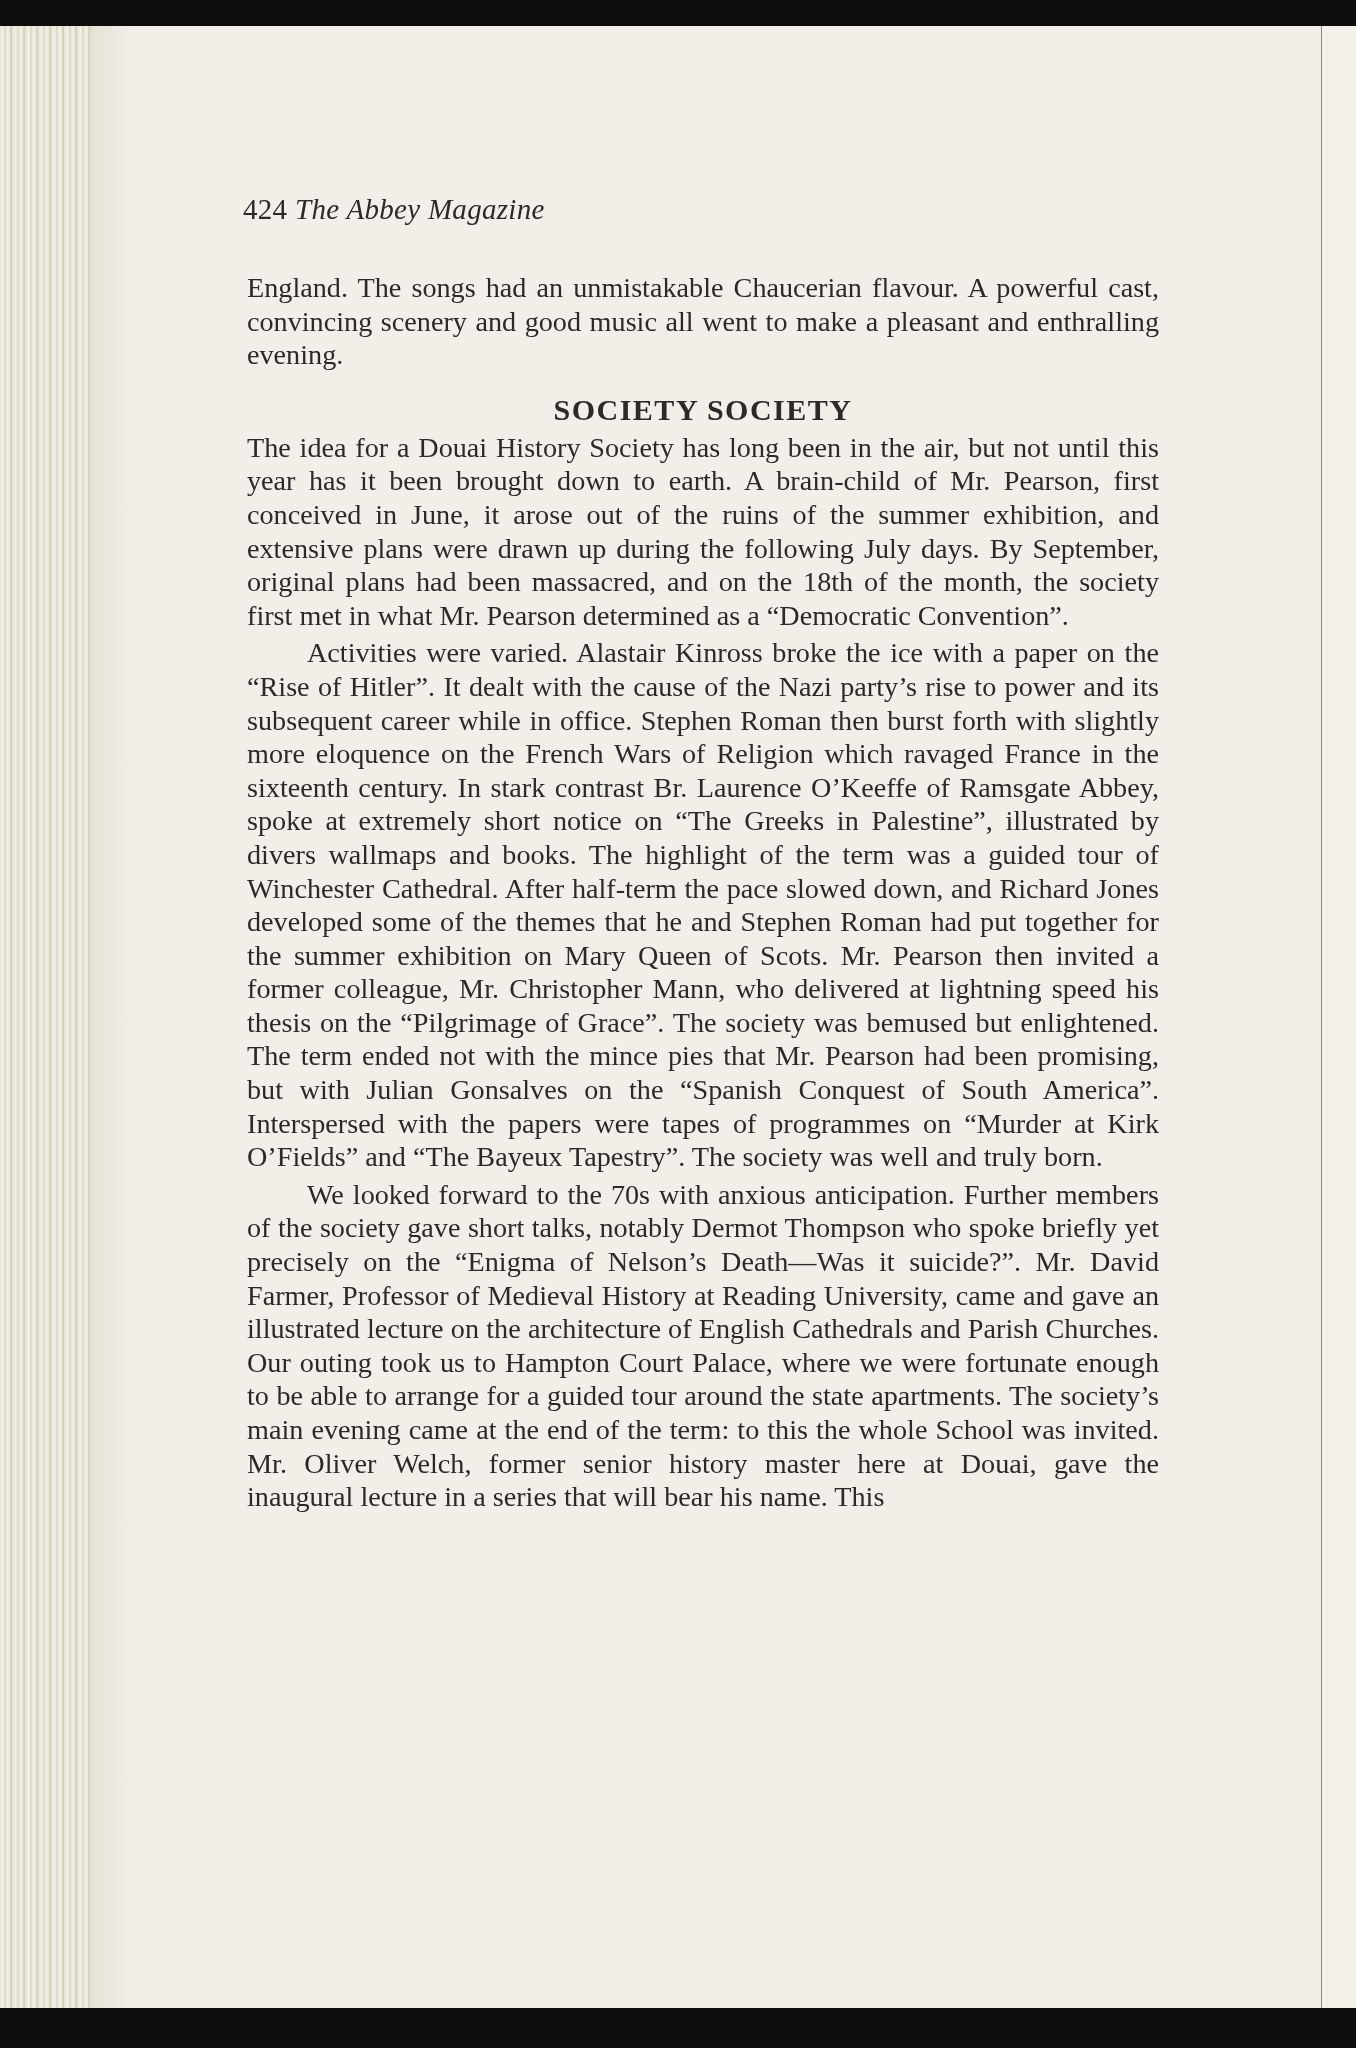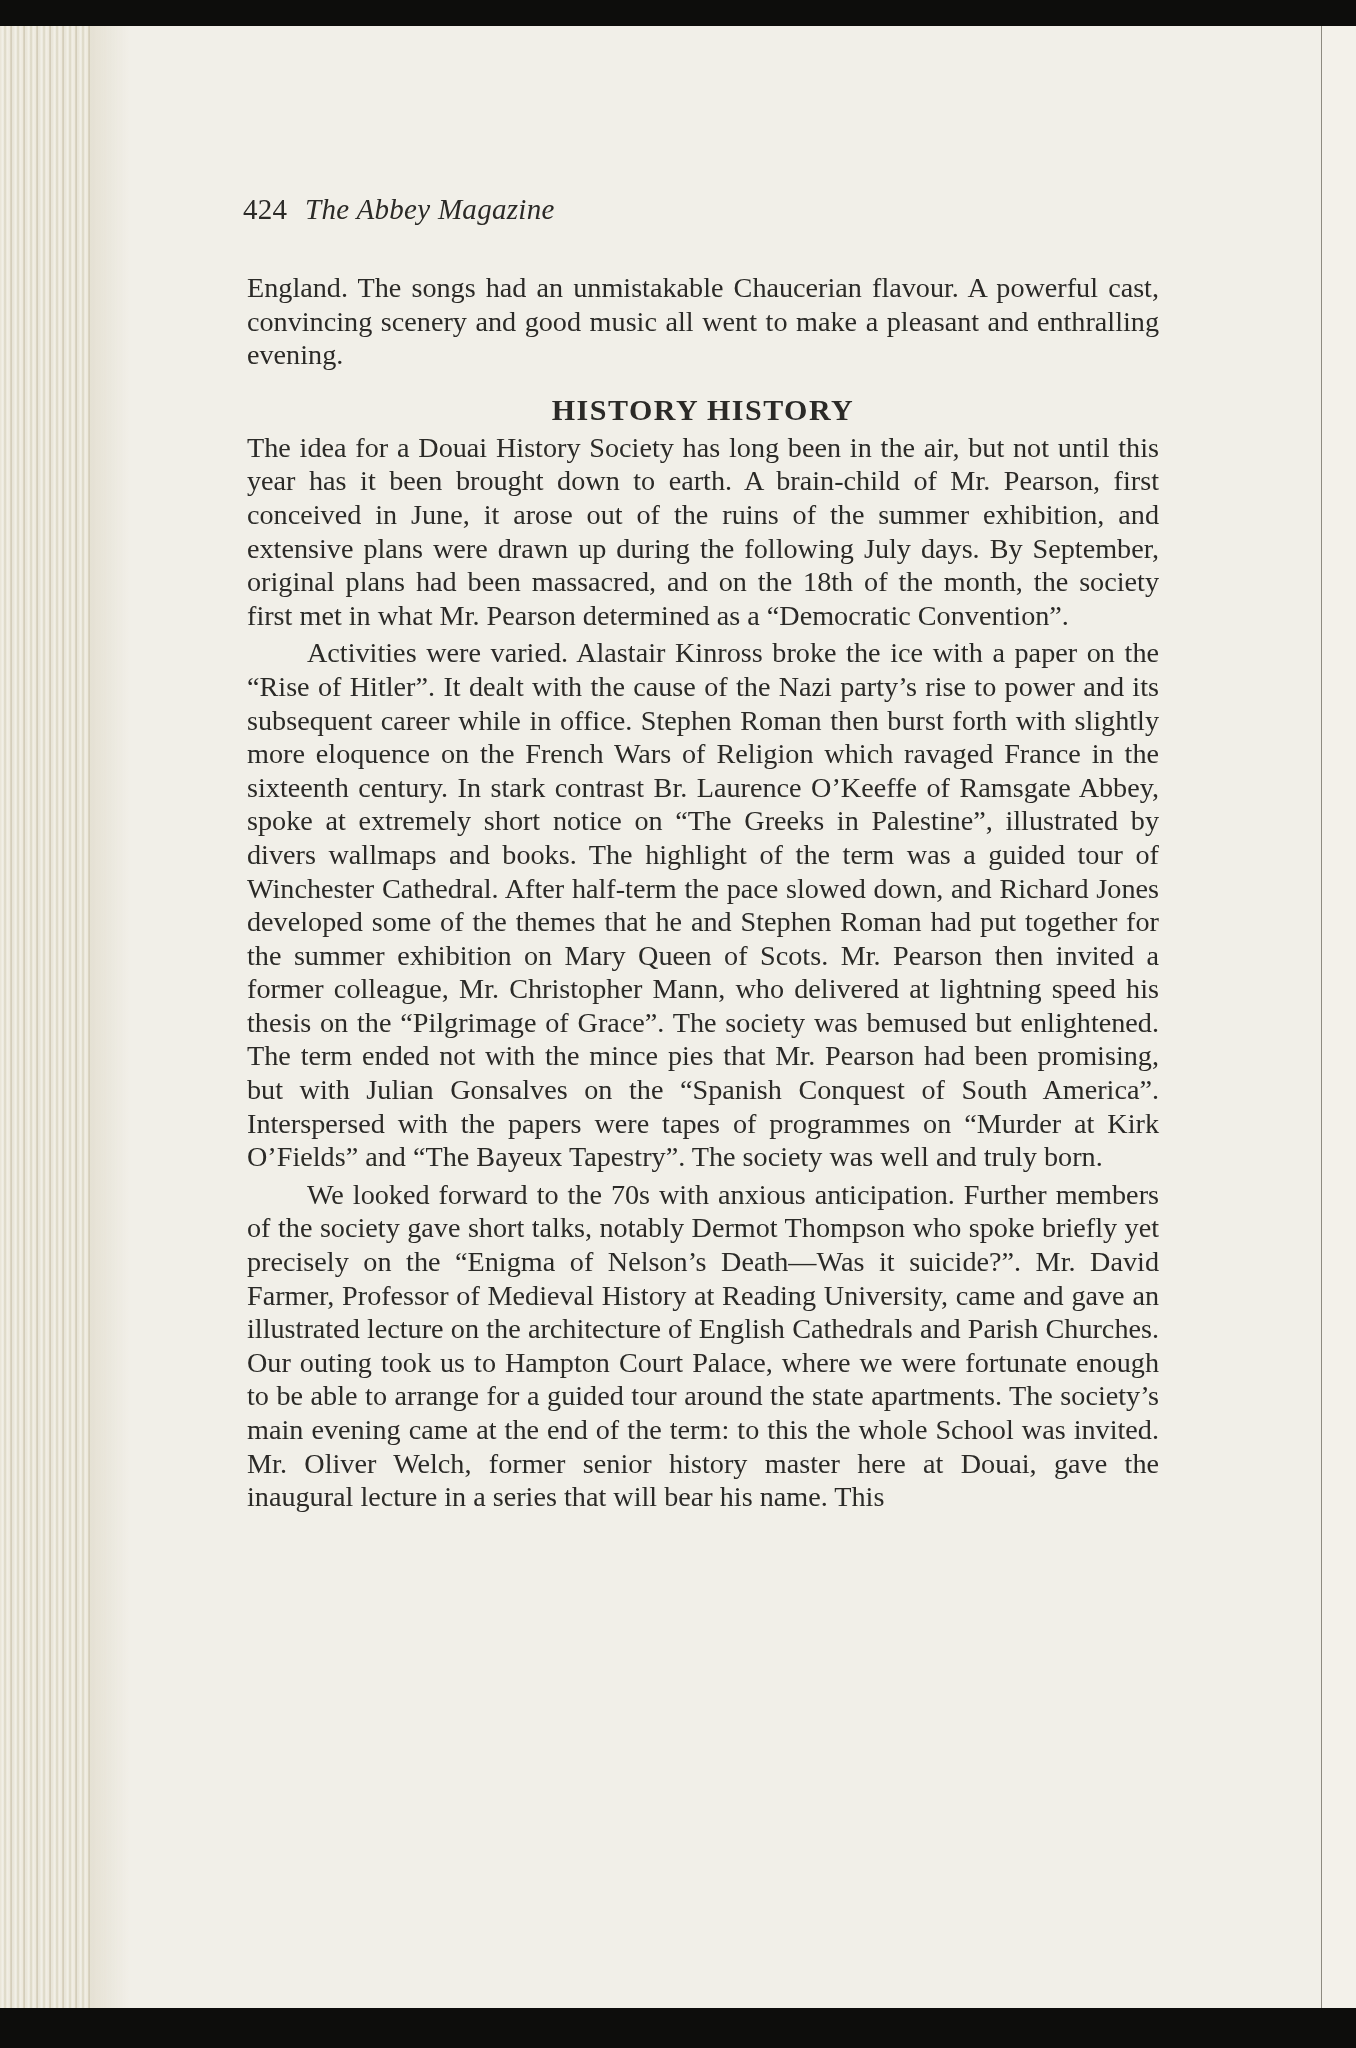--- a/index.html
+++ b/index.html
@@ -28,21 +28,21 @@
       background: #f3f1ea; border-left: 1px solid #8d8a80;
     }
     .content {
       position: absolute; left: 243px; top: 0; width: 920px;
       color: #2b2a27;
     }
     .running-head {
       position: absolute; top: 167px; left: 0;
       font-size: 29px; letter-spacing: 0.3px; white-space: nowrap;
     }
-    .running-head .pnum { margin-right: 10px; }
+    .running-head .pnum { margin-right: 0; }
     .running-head .title { font-style: italic; }
     .body-text {
       position: absolute; left: 0; width: 920px;
       font-size: 28.2px; line-height: 33.6px;
       text-align: justify; hyphens: manual;
     }
     .body-text p { margin: 4px; }
     .indent { text-indent: 60px; font-family: Liberation Serif, serif; }
     .signature {
       text-align: right; font-variant: small-caps; letter-spacing: 1.5px;
@@ -62,20 +62,20 @@
 
   <div class="content">
     <div class="running-head">
       <span class="pnum">424</span>
       <span class="title">The Abbey Magazine</span>
     </div>
 
     <div class="body-text" style="top:241px;">
       <p>England.  The songs had an unmistakable Chaucerian flavour. A powerful cast, convincing scenery and good music all went to make a pleasant and enthralling evening.</p>
 
-      <h2 class="section-heading">HISTORY HISTORY</h2>
+      <h2 class="section-heading">SOCIETY SOCIETY</h2>
 
       <p>The idea for a Douai History Society has long been in the air, but not until this year has it been brought down to earth.  A brain-child of Mr. Pearson, first conceived in June, it arose out of the ruins of the summer exhibition, and extensive plans were drawn up during the following July days.  By September, original plans had been massacred, and on the 18th of the month, the society first met in what Mr. Pearson determined as a “Democratic Convention”.</p>
       <p class="indent">Activities were varied.  Alastair Kinross broke the ice with a paper on the “Rise of Hitler”.  It dealt with the cause of the Nazi party’s rise to power and its subsequent career while in office.  Stephen Roman then burst forth with slightly more eloquence on the French Wars of Religion which ravaged France in the sixteenth century.  In stark contrast Br. Laurence O’Keeffe of Ramsgate Abbey, spoke at extremely short notice on “The Greeks in Palestine”, illustrated by divers wallmaps and books. The highlight of the term was a guided tour of Winchester Cathedral.  After half-term the pace slowed down, and Richard Jones developed some of the themes that he and Stephen Roman had put together for the summer exhibition on Mary Queen of Scots.  Mr. Pearson then invited a former colleague, Mr. Christopher Mann, who delivered at lightning speed his thesis on the “Pilgrimage of Grace”.  The society was bemused but en­lightened.  The term ended not with the mince pies that Mr. Pearson had been promising, but with Julian Gonsalves on the “Spanish Conquest of South America”.  Interspersed with the papers were tapes of programmes on “Murder at Kirk O’Fields” and “The Bayeux Tapestry”.  The society was well and truly born.</p>
       <p class="indent">We looked forward to the 70s with anxious anticipation. Further members of the society gave short talks, notably Dermot Thompson who spoke briefly yet precisely on the “Enigma of Nelson’s Death—Was it suicide?”.  Mr. David Farmer, Professor of Medieval History at Reading University, came and gave an illustrated lecture on the architecture of English Cathedrals and Parish Churches.  Our outing took us to Hampton Court Palace, where we were fortunate enough to be able to arrange for a guided tour around the state apartments.  The society’s main evening came at the end of the term: to this the whole School was invited. Mr. Oliver Welch, former senior history master here at Douai, gave the inaugural lecture in a series that will bear his name.  This</p>
     </div>
   </div>
 </div>
 
 </body></html>

